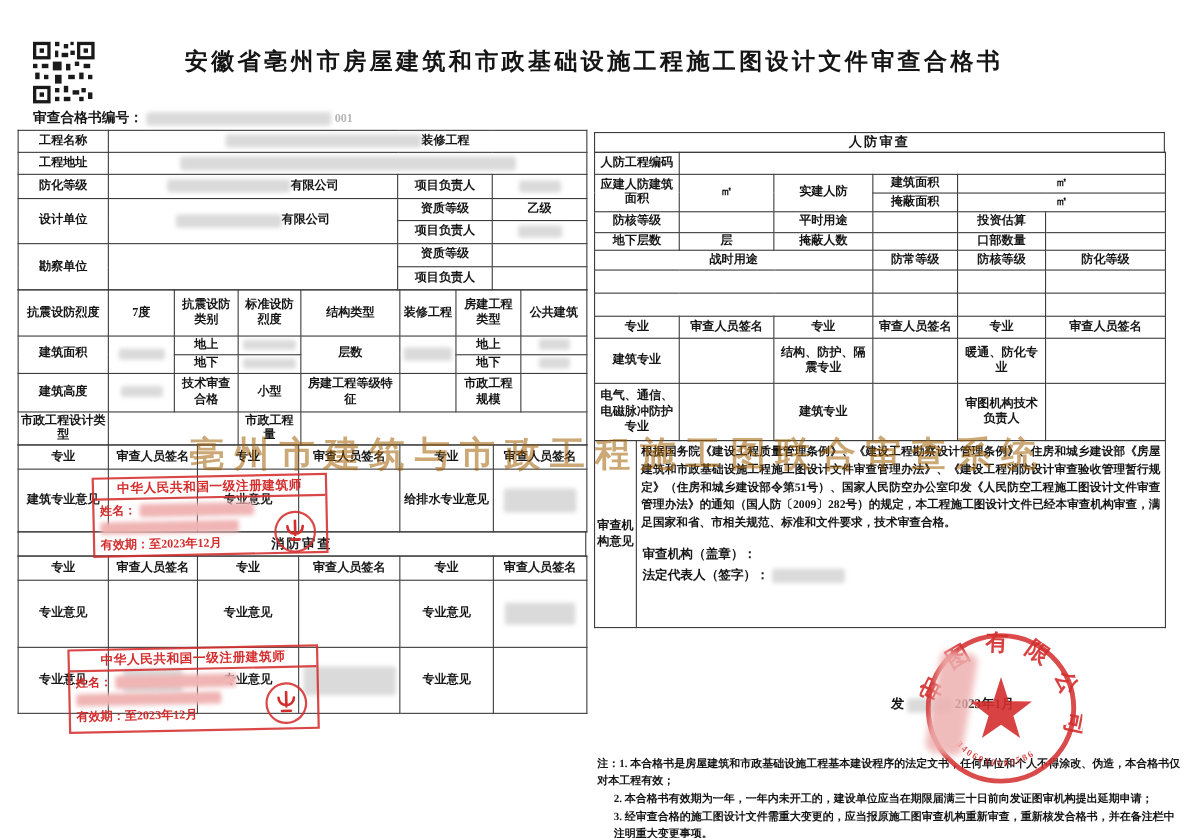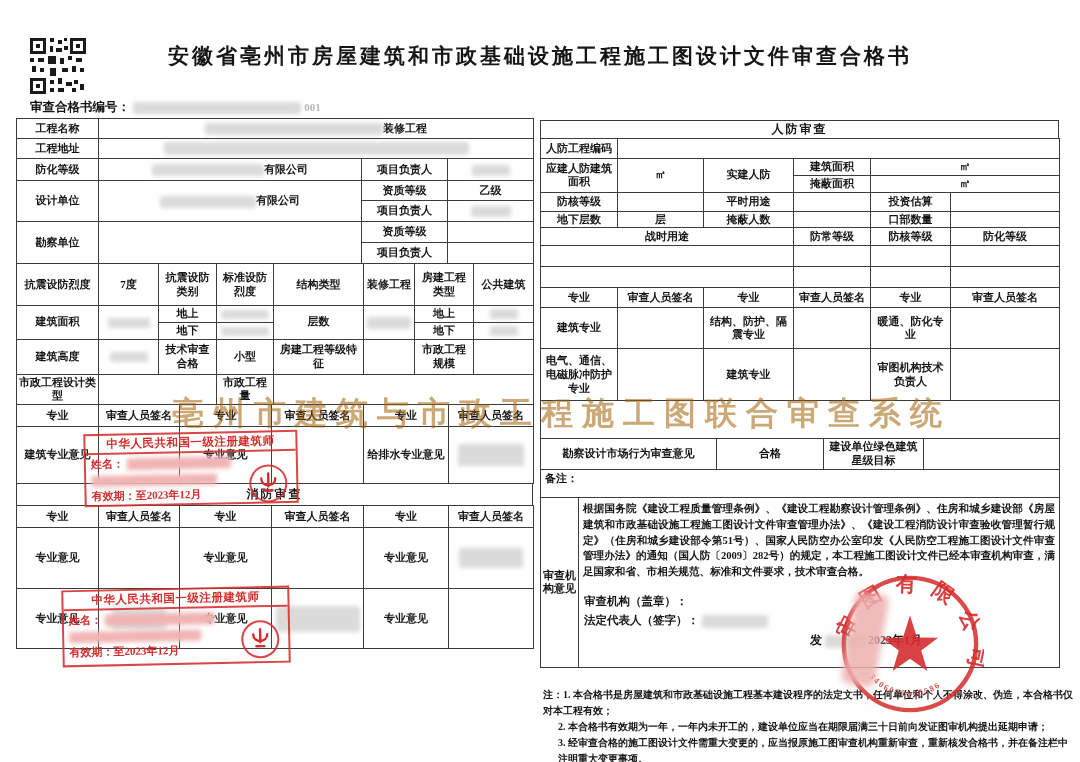--- a/index.html
+++ b/index.html
@@ -355,42 +355,20 @@
       <td></td>
       <td>建筑专业</td>
       <td></td>
       <td>审图机构技术负责人</td>
       <td></td>
     </tr>
   </tbody>
     </table>
 
 
-  <table class="grid stack">
-    <colgroup>
-        <col style="width:176px">
-        <col style="width:107px">
-        <col style="width:100px">
-        <col style="width:136px">
-      </colgroup>
-    <tbody>
-        <tr style="height:38px">
-      <td colspan="4"></td>
-    </tr>
-    <tr style="height:29px">
-      <td>勘察设计市场行为审查意见</td>
-      <td>合格</td>
-      <td>建设单位绿色建筑星级目标</td>
-      <td></td>
-    </tr>
-    <tr style="height:28px">
-      <td colspan="4" class="tl">备注：</td>
-    </tr>
-  </tbody>
-    </table>
 
   <table class="grid stack">
     <colgroup>
         <col style="width:38px">
         <col style="width:481px">
       </colgroup>
     <tbody>
         <tr style="height:170px">
       <td>审查机构意见</td>
       <td style="padding:0;vertical-align:top">

